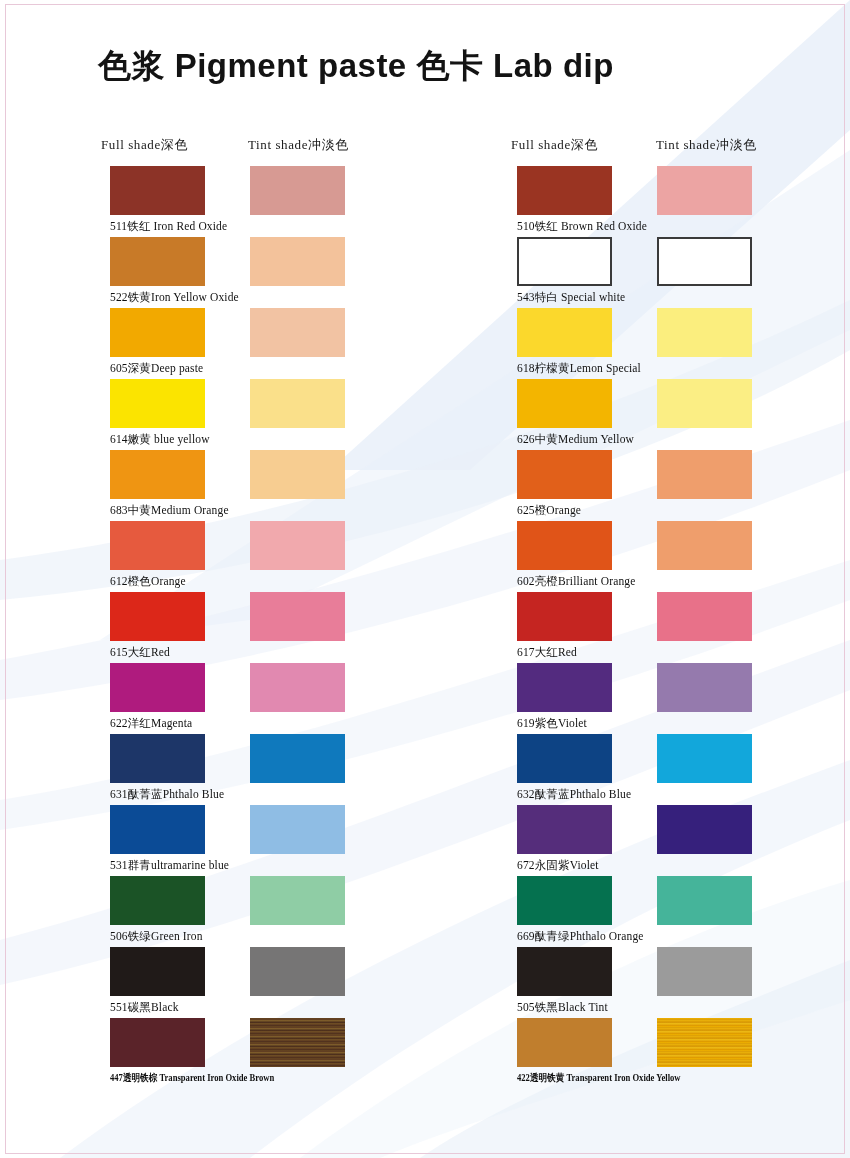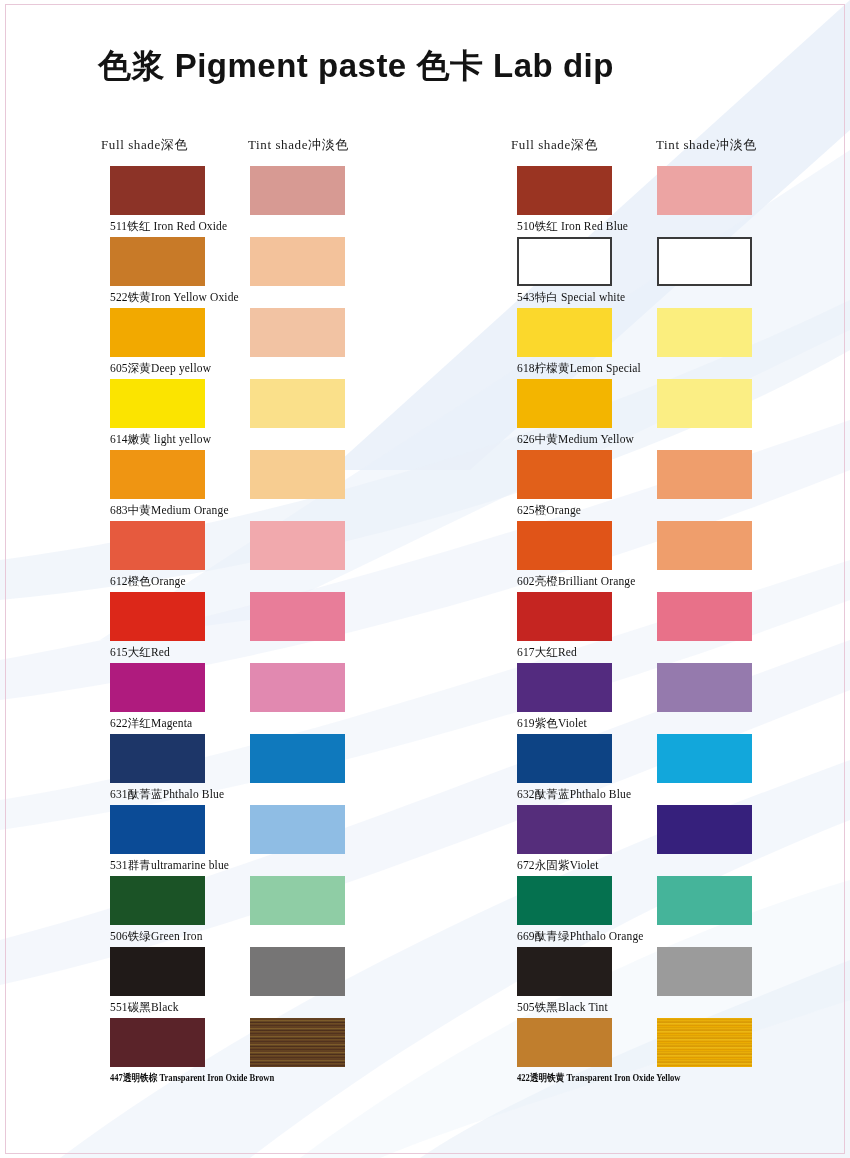--- a/index.html
+++ b/index.html
@@ -139,26 +139,26 @@
           <div class="row-label">511铁红 Iron Red Oxide</div>
         </div>
         <div class="row">
           <div class="swatch sw-full" style="background: rgb(200, 122, 40);"></div>
           <div class="swatch sw-tint" style="background: rgb(243, 194, 155);"></div>
           <div class="row-label">522铁黄Iron Yellow Oxide</div>
         </div>
         <div class="row">
           <div class="swatch sw-full" style="background: rgb(242, 169, 0);"></div>
           <div class="swatch sw-tint" style="background: rgb(242, 195, 163);"></div>
-          <div class="row-label">605深黄Deep yellow</div>
+          <div class="row-label">605深黄Deep paste</div>
         </div>
         <div class="row">
           <div class="swatch sw-full" style="background: rgb(251, 228, 0);"></div>
           <div class="swatch sw-tint" style="background: rgb(250, 224, 138);"></div>
-          <div class="row-label">614嫩黄 light yellow</div>
+          <div class="row-label">614嫩黄 blue yellow</div>
         </div>
         <div class="row">
           <div class="swatch sw-full" style="background: rgb(239, 149, 18);"></div>
           <div class="swatch sw-tint" style="background: rgb(247, 205, 145);"></div>
           <div class="row-label">683中黄Medium Orange</div>
         </div>
         <div class="row">
           <div class="swatch sw-full" style="background: rgb(230, 90, 62);"></div>
           <div class="swatch sw-tint" style="background: rgb(241, 169, 173);"></div>
           <div class="row-label">612橙色Orange</div>
@@ -196,21 +196,21 @@
         <div class="row">
           <div class="swatch sw-full" style="background: rgb(90, 35, 41);"></div>
           <div class="swatch sw-tint" style="background: repeating-linear-gradient(0deg, rgb(107, 74, 34) 0px, rgb(74, 42, 28) 2px, rgb(125, 90, 40) 3px, rgb(62, 33, 24) 5px, rgb(138, 106, 46) 6px, rgb(83, 48, 30) 8px);"></div>
           <div class="row-label condensed">447透明铁棕 Transparent Iron Oxide Brown</div>
         </div>
       </div>
     <div class="grid" id="grid-right">
         <div class="row">
           <div class="swatch sw-full" style="background: rgb(154, 52, 34);"></div>
           <div class="swatch sw-tint" style="background: rgb(236, 164, 163);"></div>
-          <div class="row-label">510铁红 Iron Red Blue</div>
+          <div class="row-label">510铁红 Brown Red Oxide</div>
         </div>
         <div class="row">
           <div class="swatch sw-full sw-bordered" style="background: rgb(255, 255, 255);"></div>
           <div class="swatch sw-tint sw-bordered" style="background: rgb(255, 255, 255);"></div>
           <div class="row-label">543特白 Special white</div>
         </div>
         <div class="row">
           <div class="swatch sw-full" style="background: rgb(251, 216, 44);"></div>
           <div class="swatch sw-tint" style="background: rgb(251, 238, 126);"></div>
           <div class="row-label">618柠檬黄Lemon Special</div>

